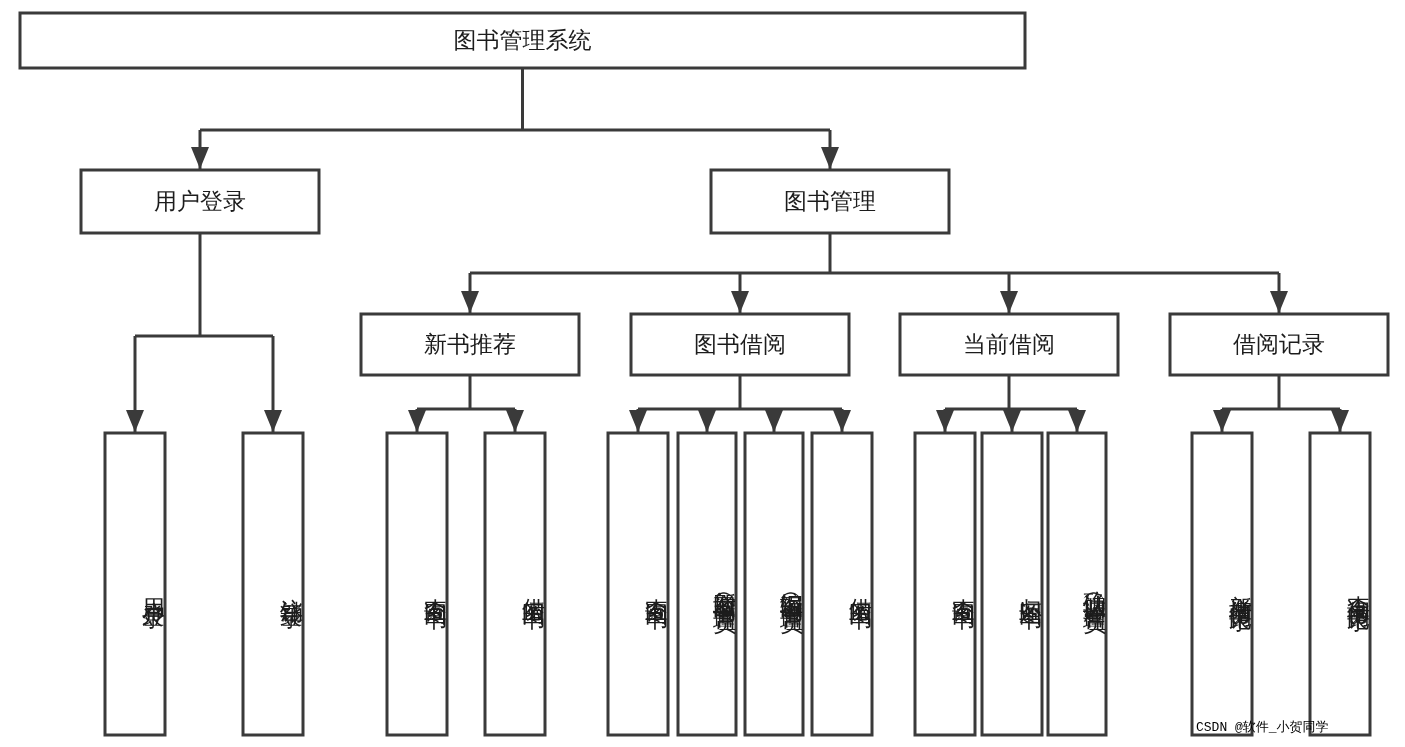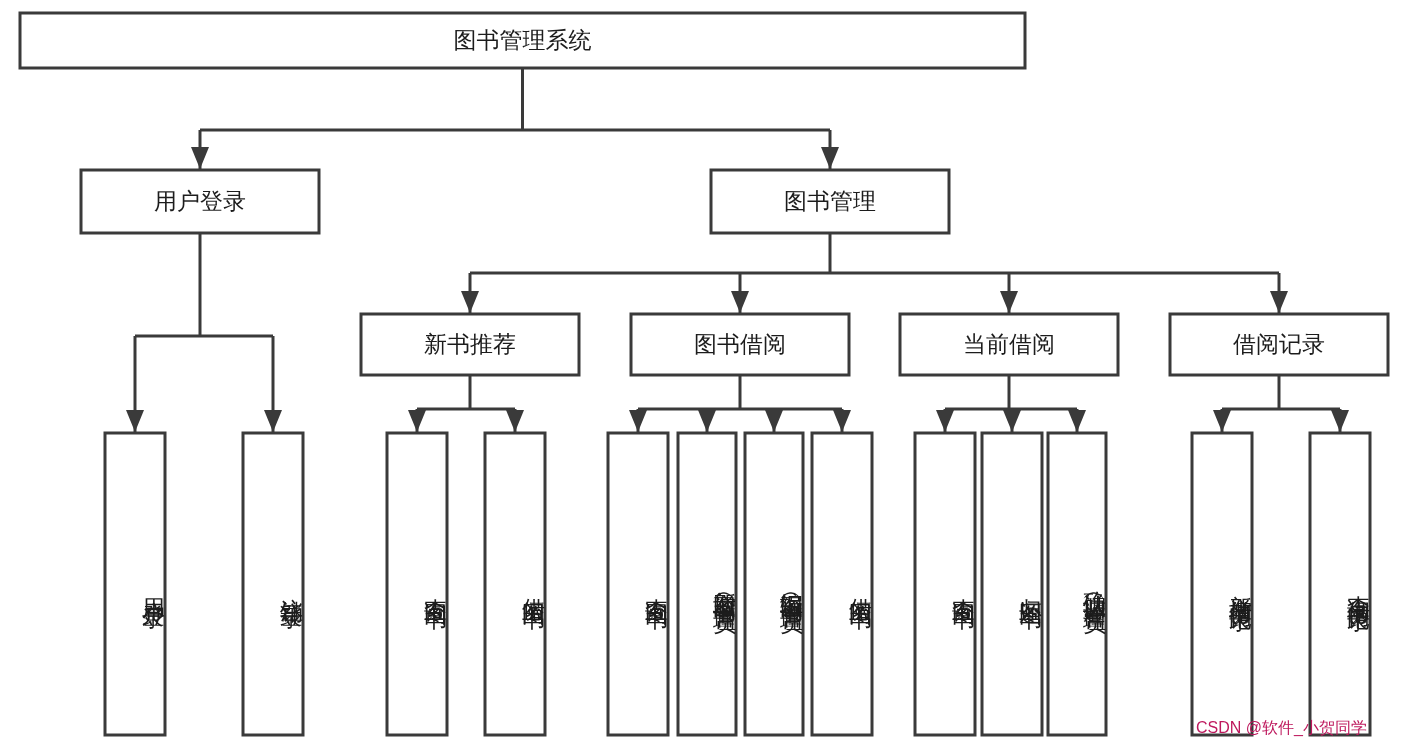--- a/index.html
+++ b/index.html
@@ -56,23 +56,23 @@
     letter-spacing: 3px;
     color: #1c1c1c;
     display: flex;
     align-items: flex-start;
     justify-content: center;
     white-space: nowrap;
     pointer-events: none;
   }
   .watermark {
     position: absolute;
-    font-family: Liberation Sans, sans-serif;
-    font-size: 16px;
-    color: #be185d;
+    font-family: Liberation Mono, monospace;
+    font-size: 13px;
+    color: #000000;
     white-space: nowrap;
   }
 </style>
 </head>
 <body>
 
 <div id="diagram-root">
 
   <svg class="diagram-canvas" viewBox="0 0 1405 747">
     <g id="connectors-layer">

